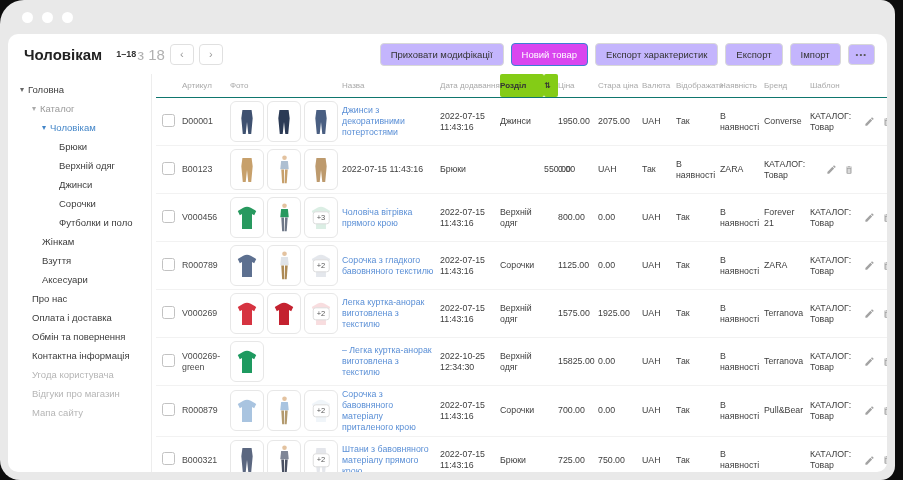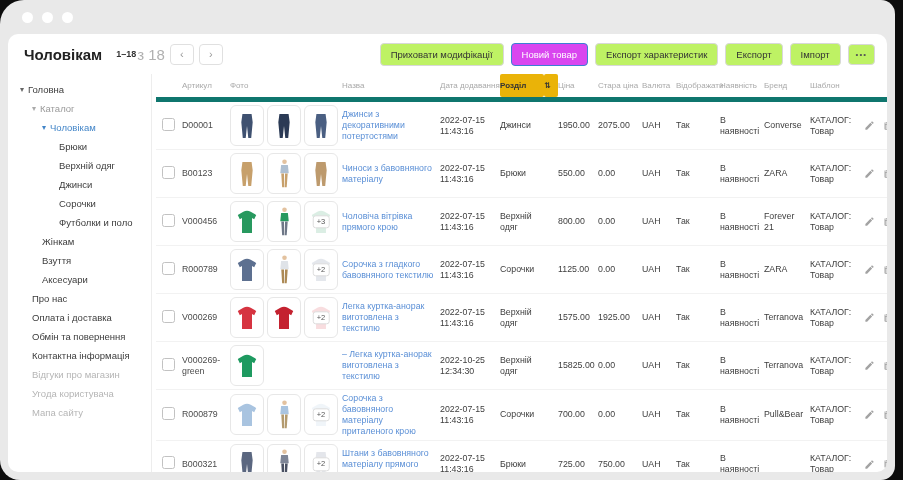--- a/index.html
+++ b/index.html
@@ -12,38 +12,38 @@
   .window{position:absolute;left:8px;right:8px;top:34px;bottom:8px;background:#fff;border-radius:10px;overflow:hidden;display:flex;flex-direction:column;}
   
   .toolbar{height:40px;display:flex;align-items:center;padding:0 12px 0 16px;flex:0 0 auto;}
   .win-title{font-size:15px;font-weight:bold;color:#222;margin-right:14px;}
   .pager{display:flex;align-items:center;gap:5px;}
   .pg-range{font-size:9px;font-weight:bold;color:#333;}
   .pg-of{font-size:15px;color:#b0b0b0;margin-left:-4px;}
   .pg-btn{width:22px;height:19px;border:1px solid #e0e0e0;border-radius:4px;background:#fff;display:flex;align-items:center;justify-content:center;color:#9a9a9a;font-size:11px;line-height:1;cursor:pointer;}
   .tb-spacer{flex:1;}
   .tb-buttons{display:flex;align-items:center;gap:7px;}
-  .btn{font-size:9.5px;color:#333;background:#bef264;border:1px solid #d8d8d8;border-radius:4px;padding:5px 10px;white-space:nowrap;cursor:pointer;}
+  .btn{font-size:9.5px;color:#333;background:#c4b5fd;border:1px solid #d8d8d8;border-radius:4px;padding:5px 10px;white-space:nowrap;cursor:pointer;}
   .btn.primary{background:#d946ef;border-color:#3b7fd4;color:#fff;}
   .btn.more{padding:5px 7px;letter-spacing:1px;font-size:8px;color:#555;}
   
   .content{flex:1;display:flex;min-height:0;}
   .sidebar{width:143px;flex:0 0 auto;border-right:1px solid #ededed;padding-top:6px;overflow:hidden;}
   .side-item{height:19px;display:flex;align-items:center;font-size:9.5px;color:#3c3c3c;cursor:pointer;white-space:nowrap;}
   .side-item .chev{font-size:8px;color:#666;margin-right:4px;}
   .side-item.muted{color:#9a9a9a;}  .side-item.muted .chev{color:#aaa;}
   .side-item.active{color:#4285c8;} .side-item.active .chev{color:#4285c8;}
   .side-item.disabled{color:#b5b5b5;}
   .lvl0{padding-left:12px;} .lvl1{padding-left:24px;} .lvl2{padding-left:34px;} .lvl3{padding-left:51px;}
   
   .main{flex:1;min-width:0;padding-left:4px;}
   .grid{display:grid;grid-template-columns:26px 48px 112px 98px 60px 44px 14px 40px 44px 34px 44px 44px 46px 48px 38px;align-items:center;}
-  .thead{min-height:23px;border-bottom:5px solid #0f766e;}
+  .thead{min-height:23px;border-bottom:1px solid #0f766e;}
   .th{font-size:8px;color:#a9a9a9;padding-right:3px;white-space:nowrap;overflow:visible;}
-  .th.hl{background:#eab308;color:#333;font-weight:bold;align-self:stretch;display:flex;align-items:center;border-radius:2px;}
+  .th.hl{background:#84cc16;color:#333;font-weight:bold;align-self:stretch;display:flex;align-items:center;border-radius:2px;}
   .trow{min-height:40px;border-bottom:1px solid #f2f2f2;}
   .cell{font-size:8.8px;color:#3d3d3d;padding:3px 4px 3px 0;line-height:1.25;}
   .cb{width:11px;height:11px;border:1.4px solid #c2c2c2;border-radius:2.5px;background:#fff;margin-left:6px;cursor:pointer;display:inline-block;}
   .sku{color:#4a4a4a;}
   .photos{display:flex;gap:3px;align-items:center;}
   .tile{position:relative;width:32px;height:39px;border:1px solid #e7e7e7;border-radius:6px;background:#fff;display:flex;align-items:center;justify-content:center;overflow:hidden;}
   .tile.faint svg{opacity:0.16;}
   .tile .pbadge{position:absolute;top:50%;left:50%;transform:translate(-50%,-50%);background:#fff;border:1px solid #ddd;border-radius:3px;font-size:7.5px;color:#555;padding:1px 3px;}
   .name{color:#5a8fd6;cursor:pointer;}
   .acts{display:flex;gap:7px;justify-content:flex-end;padding-right:4px;}
@@ -125,24 +125,24 @@
           <div class="side-item lvl1 normal">
             <span>Оплата і доставка</span>
           </div>
           <div class="side-item lvl1 normal">
             <span>Обмін та повернення</span>
           </div>
           <div class="side-item lvl1 normal">
             <span>Контактна інформація</span>
           </div>
           <div class="side-item lvl1 disabled">
+            <span>Угода користувача</span>
+          </div>
+          <div class="side-item lvl1 disabled">
             <span>Відгуки про магазин</span>
-          </div>
-          <div class="side-item lvl1 disabled">
-            <span>Угода користувача</span>
           </div>
           <div class="side-item lvl1 disabled">
             <span>Мапа сайту</span>
           </div>
         </div>
       <div class="main">
         <div class="grid thead" id="thead">
             <div class="th"></div>
             <div class="th">Артикул</div>
             <div class="th">Фото</div>
@@ -219,21 +219,20 @@
                     <path d="M6 7.5 h8 l1 9.5 H5 Z" fill="#aebfd1"></path>
                     <path d="M6.2 17.5 h3.2 l.2 16 H7.2 Z M10.6 17.5 h3.2 l-1.2 16 h-2.4 Z" fill="#c7a06b"></path>
                   </svg>
                 </div>
                 <div class="tile">
                   <svg width="22" height="28" viewBox="0 0 24 30">
                     <path d="M7 2 h10 l1.2 9 L16.6 28 h-3.2 L12 15 l-1.4 13 H7.4 L5.8 11 Z" fill="#bd9a6d"></path>
                   </svg>
                 </div>
               </div>
-              <div class="cell name">Чиноси з бавовняного матеріалу</div>
               <div class="cell">2022-07-15 11:43:16</div>
               <div class="cell">Брюки</div>
               <div class="cell"></div>
               <div class="cell">550.00</div>
               <div class="cell">0.00</div>
               <div class="cell">UAH</div>
               <div class="cell">Так</div>
               <div class="cell">В наявності</div>
               <div class="cell">ZARA</div>
               <div class="cell">КАТАЛОГ: Товар</div>

